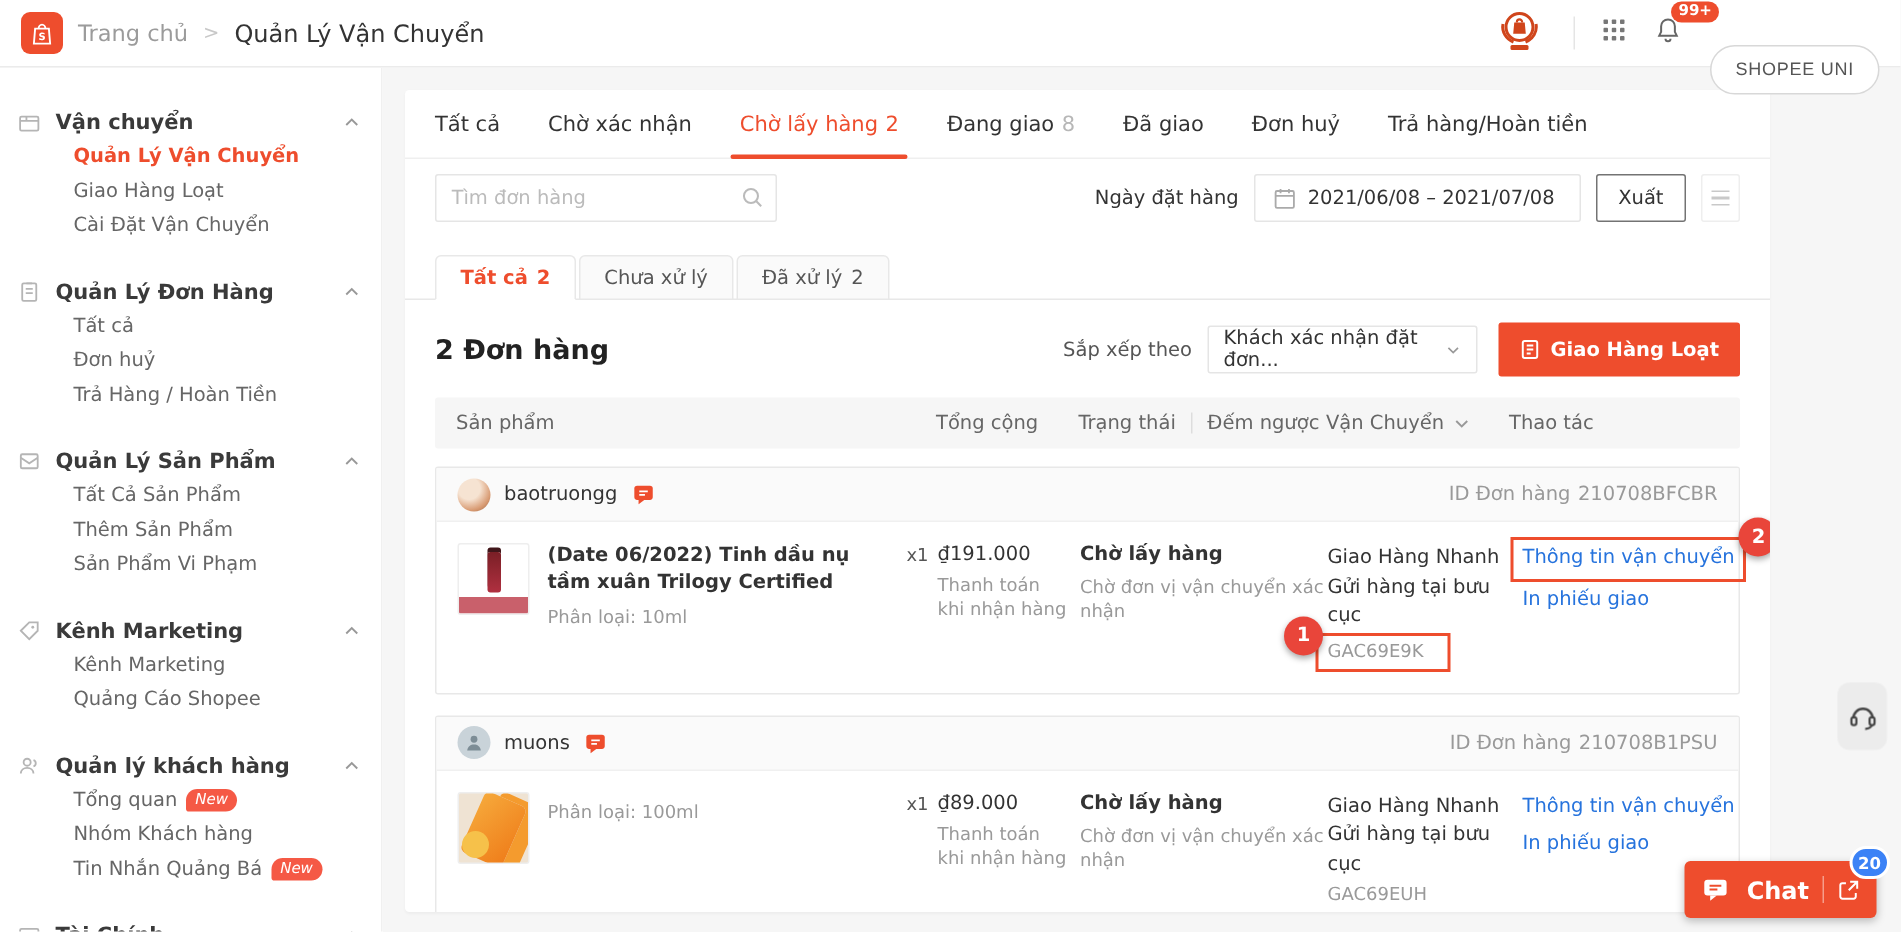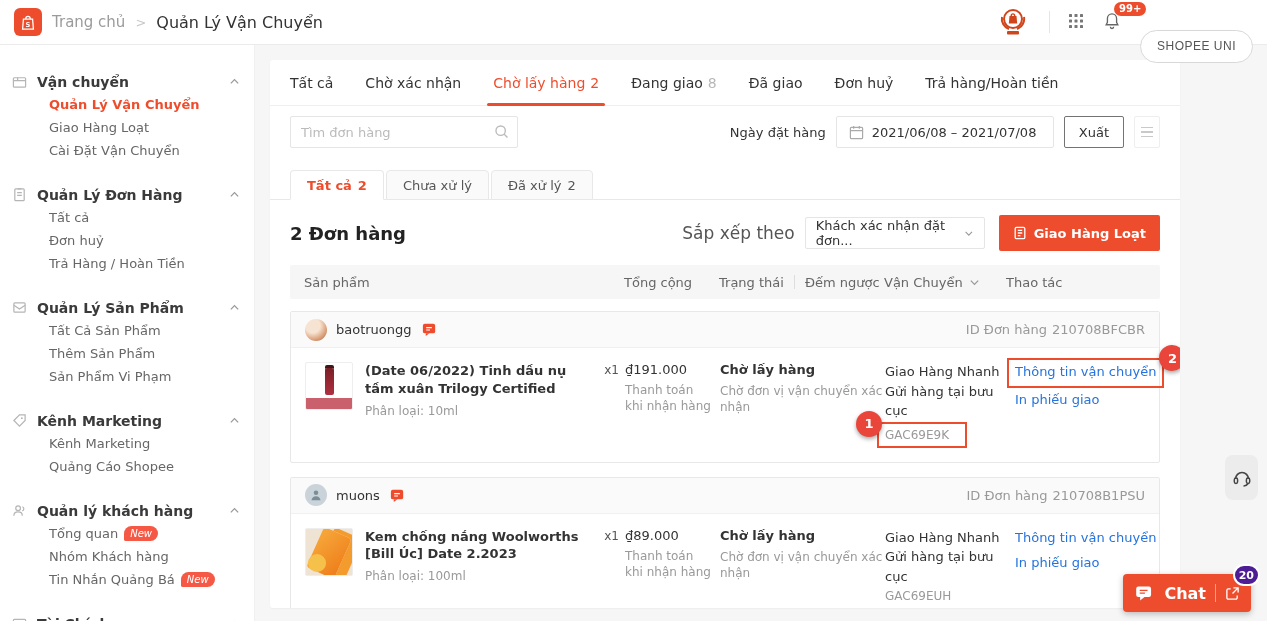--- a/index.html
+++ b/index.html
@@ -70,21 +70,21 @@
 
   .subtabs { display:flex; padding:22px 20px 0; border-bottom:1px solid #e8e8e8; }
   .subtab { height:30px; display:flex; align-items:center; gap:6px; padding:0 16px;
     border:1px solid #e8e8e8; border-radius:4px 4px 0 0; background:#fafafa; color:#555;
     margin-right:2px; margin-bottom:-1px; cursor:pointer; font-size:13px; }
   .subtab.active { background:#fff; border-bottom-color:#fff; color:#ee4d2d; font-weight:bold; }
 
   .heading-row { display:flex; align-items:center; padding:15px 20px 12px; }
   .heading-row h2 { font-size:18px; color:#222; }
   .sort-wrap { margin-left:auto; display:flex; align-items:center; gap:10px; }
-  .sort-label { color:#555; font-size:17px; }
+  .sort-label { color:#555; font-size:13px; }
   .select-box { display:flex; align-items:center; justify-content:space-between;
     border:1px solid #e5e5e5; border-radius:2px; height:32px; width:180px; padding:0 10px;
     cursor:pointer; background:#fff; }
   .bulk-btn { margin-left:4px; background:#ee4d2d; color:#fff; border:none; border-radius:2px;
     height:36px; padding:0 14px; font-size:13px; font-weight:bold; display:flex; align-items:center;
     gap:7px; cursor:pointer; font-family:"DejaVu Sans","Liberation Sans",sans-serif; }
 
   .grid-cols { display:grid; grid-template-columns:320px 95px 165px 122px 140px; }
   .thead { margin:2px 20px 0; background:#f6f6f6; border-radius:2px; height:34px;
     align-items:center; padding:0 14px; color:#666; font-size:13px; }
@@ -144,21 +144,21 @@
 
   
   .headset-fab { position:fixed; right:9px; top:455px; width:33px; height:45px; background:#ececec;
     border-radius:8px; display:flex; align-items:center; justify-content:center; cursor:pointer; }
   .chat-fab { position:fixed; right:16px; bottom:9px; height:38px; background:#ee4d2d; border-radius:4px;
     display:flex; align-items:center; gap:9px; padding:0 11px; cursor:pointer;
     box-shadow:0 2px 6px rgba(0,0,0,.25); }
   .chat-fab .chat-label { color:#fff; font-size:16px; font-weight:bold; }
   .chat-fab .cdiv { width:1px; height:18px; background:rgba(255,255,255,.45); }
   .chat-badge { position:absolute; top:-10px; right:-9px; min-width:22px; height:22px; border-radius:11px;
-    background:#4c1d95; border:2px solid #fff; color:#fff; font-size:11px; font-weight:bold;
+    background:#3b82f6; border:2px solid #fff; color:#fff; font-size:11px; font-weight:bold;
     display:flex; align-items:center; justify-content:center; padding:0 4px; }
 </style>
 </head>
 <body>
 
 <header class="topbar">
   <div class="logo">
     <svg width="20" height="20" viewBox="0 0 24 24">
       <path d="M6.5 8.5h11l1 12h-13l1-12z" fill="none" stroke="#fff" stroke-width="1.5"></path>
       <path d="M9.3 8.5a2.7 3.2 0 0 1 5.4 0" fill="none" stroke="#fff" stroke-width="1.5"></path>
@@ -503,21 +503,20 @@
       </svg>
       <span class="order-id">
         <span>ID Đơn hàng</span>
         <span>210708B1PSU</span>
       </span>
     </div>
     <div class="order-body grid-cols">
       <div class="prod-cell">
         <div class="thumb thumb-b"></div>
         <div class="prod-main">
-          <div class="prod-name">Kem chống nắng Woolworths [Bill Úc] Date 2.2023</div>
           <div class="prod-variant">Phân loại: 100ml</div>
         </div>
         <span class="qty">x1</span>
       </div>
       <div>
         <div class="total-val">₫89.000</div>
         <div class="pay-note">Thanh toán khi nhận hàng</div>
       </div>
       <div>
         <div class="status-val">Chờ lấy hàng</div>

